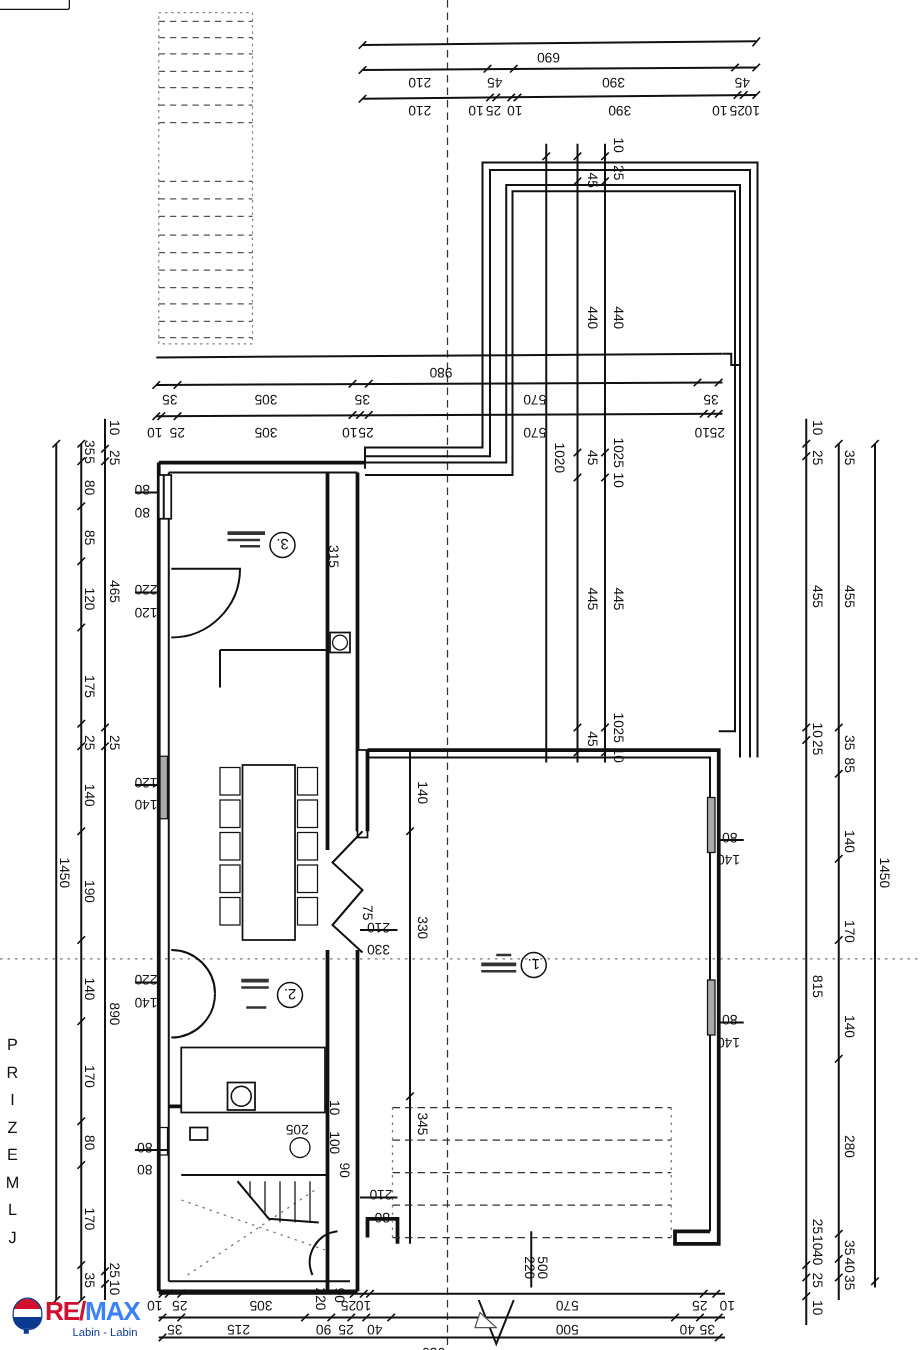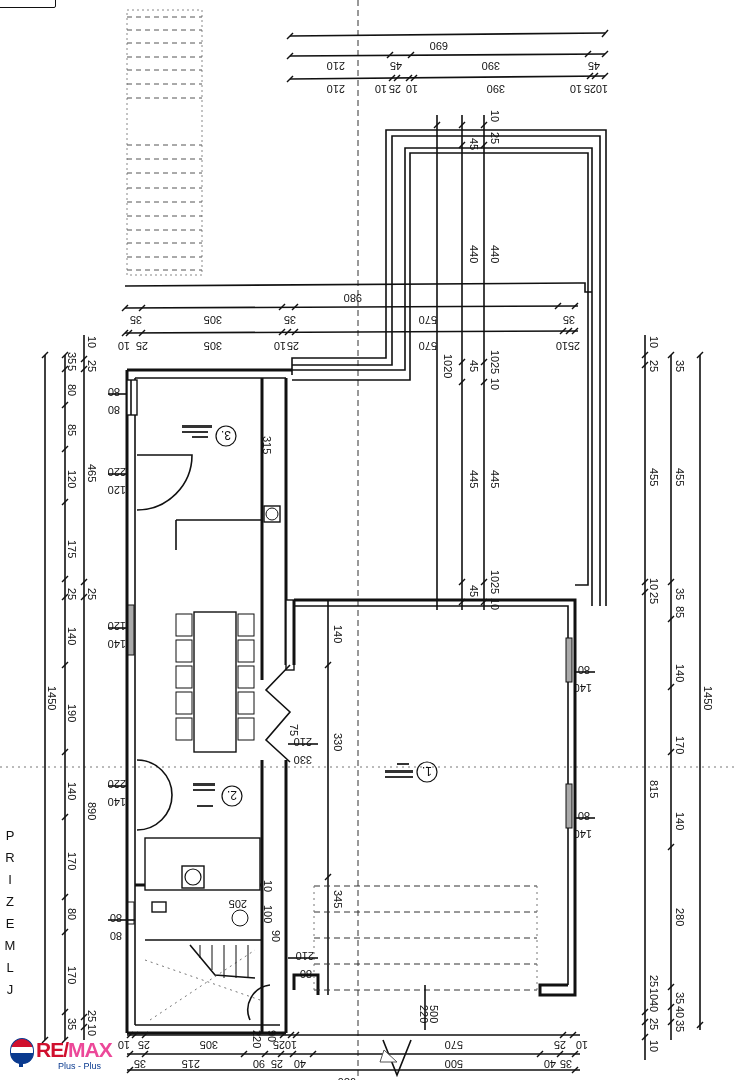--- a/index.html
+++ b/index.html
@@ -10,21 +10,21 @@
   .dim{stroke:#111;stroke-width:1.6;fill:none;}
   .tick{stroke:#111;stroke-width:1.4;}
   .dash{stroke:#333;stroke-width:1;stroke-dasharray:6 4;fill:none;}
   .dot{stroke:#777;stroke-width:1;stroke-dasharray:2 4;fill:none;}
   .fill{fill:#fff;stroke:#111;stroke-width:1.4;}
   .t{font-family:"Liberation Sans",sans-serif;font-size:11px;fill:#111;}
   .tb{font-family:"Liberation Sans",sans-serif;font-size:12px;fill:#111;}
   .legendbox{position:absolute;left:-4px;top:-4px;width:58px;height:10px;border:1.5px solid #111;border-radius:2px;}
   .logo{position:absolute;left:8px;top:1036px;width:120px;height:40px;}
   .logo-text{position:absolute;left:28px;top:2px;font-family:"Liberation Sans",sans-serif;font-weight:bold;font-size:21px;color:#d0102e;letter-spacing:-1px;}
-  .logo-text .b{color:#ec4899;}
+  .logo-text .b{color:#3b82f6;}
   .logo-sub{position:absolute;left:50px;top:25px;font-family:"Liberation Sans",sans-serif;font-size:9px;color:#0a3a8f;}
   .balloon{position:absolute;left:2px;top:2px;width:22px;height:24px;border-radius:50% 50% 45% 45%;background:linear-gradient(#d0102e 0 33%,#ffffff 33% 60%,#0a3a8f 60%);border:1px solid #0a3a8f;}
   .basket{position:absolute;left:11px;top:27px;width:4px;height:4px;background:#0a3a8f;}
   .side-letters{position:absolute;left:2px;top:825px;width:16px;font-family:"Liberation Sans",sans-serif;font-size:13px;color:#111;line-height:22px;text-align:center;}
 </style>
 </head>
 <body>
 
 <div class="legendbox"></div>
 
@@ -498,14 +498,14 @@
   <g>
     <polyline class="wallthin" points="383,1040 397,1075 411,1040"></polyline>
     <polygon points="384,1050 397,1062 380,1062" fill="#fff" stroke="#555" stroke-width="1"></polygon>
   </g>
 </svg>
 
 <div class="logo">
   <div class="balloon"></div>
   <div class="basket"></div>
   <div class="logo-text"><span>RE/</span><span class="b">MAX</span></div>
-  <div class="logo-sub">Plus - Plus</div>
+  <div class="logo-sub">Labin - Labin</div>
 </div>
 
 </body></html>

